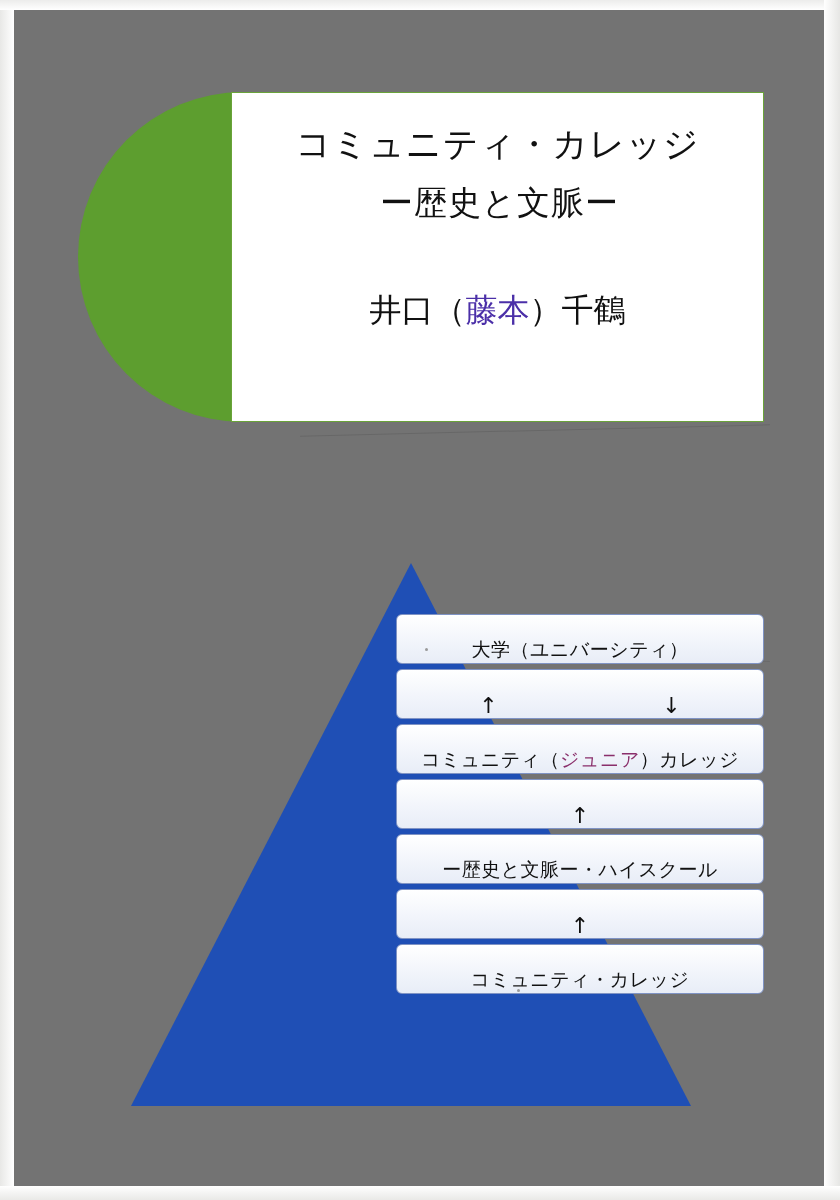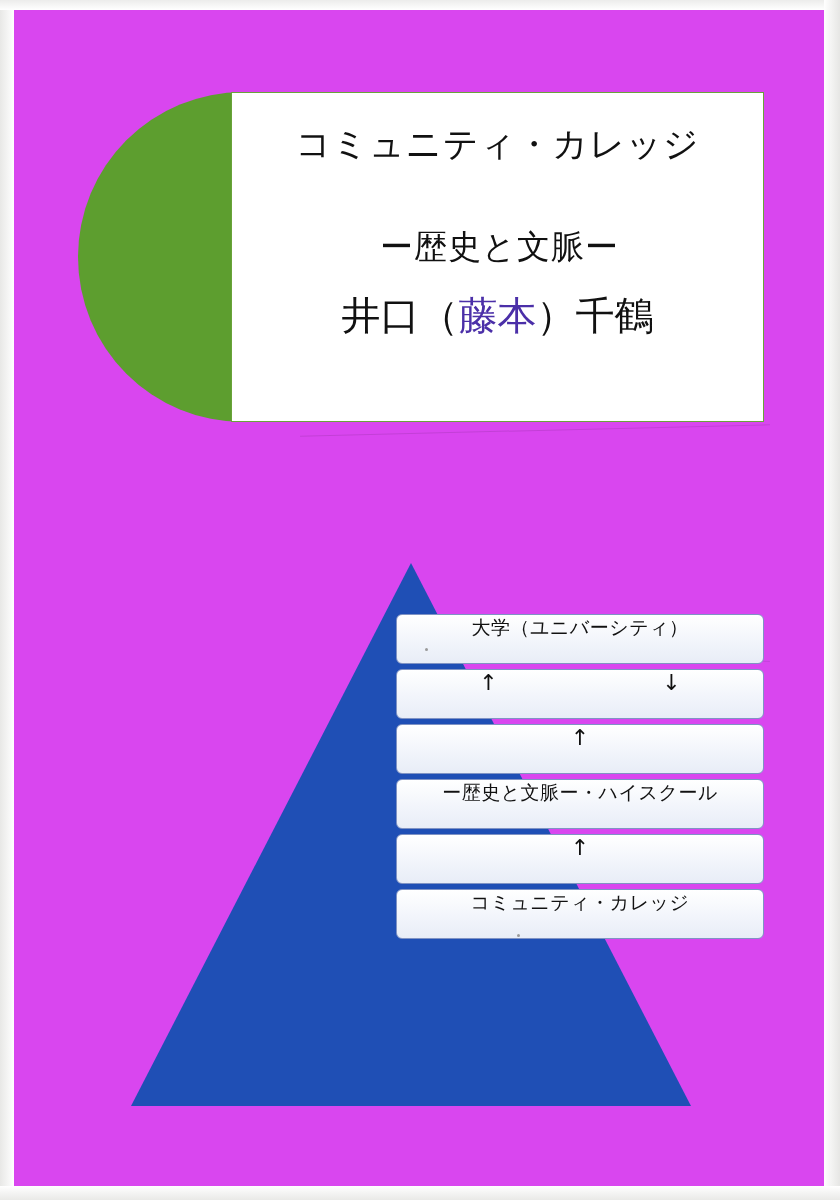--- a/index.html
+++ b/index.html
@@ -7,21 +7,21 @@
     padding: 0;
     background: #ffffff;
   }
   body {
     font-family: "Liberation Sans", sans-serif;
   }
   .page {
     position: relative;
     width: 840px;
     height: 1200px;
-    background: #d946ef;
+    background: #737373;
     overflow: hidden;
   }
   
   .page-edge-left {
     position: absolute;
     left: 0; top: 0;
     width: 14px; height: 100%;
     background: linear-gradient(to right, #e8e8e6, #ffffff);
   }
   .page-edge-top {
@@ -82,29 +82,28 @@
     position: absolute;
     left: 4px;
     right: 0;
     top: 88px;
     text-align: center;
     font-size: 33px;
     letter-spacing: 1px;
     color: #111111;
     font-family: "DejaVu Serif", serif;
     font-weight: 500;
-    margin-top: 44px;
   }
   .author-line {
     position: absolute;
     left: 0;
     right: 0;
     top: 196px;
     text-align: center;
-    font-size: 39px;
+    font-size: 32px;
     color: #111111;
     font-family: "DejaVu Serif", serif;
     white-space: nowrap;
   }
   .author-line .paren,
   .author-line .hl {
     font-family: "DejaVu Serif", serif;
   }
   .author-line .hl {
     color: #4b2fa8;
@@ -154,21 +153,21 @@
   }
   .bar {
     position: relative;
     height: 50px;
     margin-bottom: 5px;
     border: 1px solid #7f93c4;
     border-radius: 6px;
     background: linear-gradient(to bottom, #ffffff 0%, #f2f5fb 55%, #e8edf7 100%);
     box-sizing: border-box;
     display: flex;
-    align-items: flex-start;
+    align-items: flex-end;
     justify-content: center;
   }
   .bar-text {
     font-family: "DejaVu Sans", sans-serif;
     font-size: 19px;
     color: #111111;
     letter-spacing: 0.5px;
     white-space: nowrap;
   }
   .bar-text .hl {
@@ -228,20 +227,23 @@
       <span class="tiny-speck" style="left:28px; top:33px;"></span>
     </div>
 
     <div class="bar arrows">
       <span class="arrow-pair">
         <span>↑</span>
         <span>↓</span>
       </span>
     </div>
 
+    <div class="bar">
+      <span class="bar-text"><span>コミュニティ（</span><span class="hl">ジュニア</span><span>）カレッジ</span></span>
+    </div>
 
     <div class="bar">
       <span class="arrow-single">↑</span>
     </div>
 
     <div class="bar">
       <span class="bar-text">ー歴史と文脈ー・ハイスクール</span>
     </div>
 
     <div class="bar">

